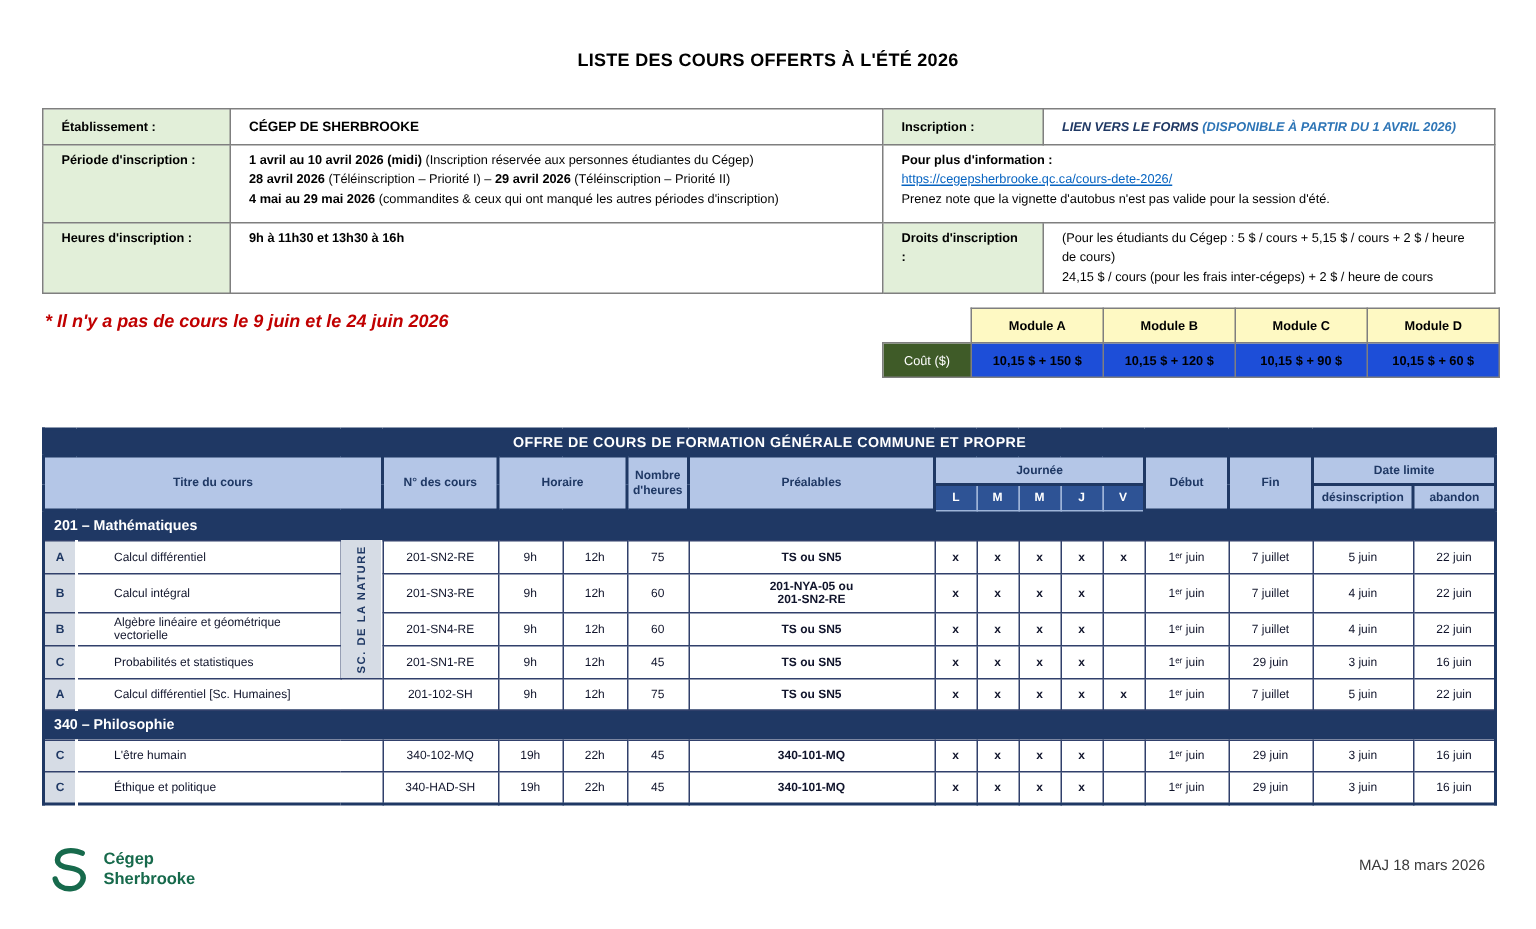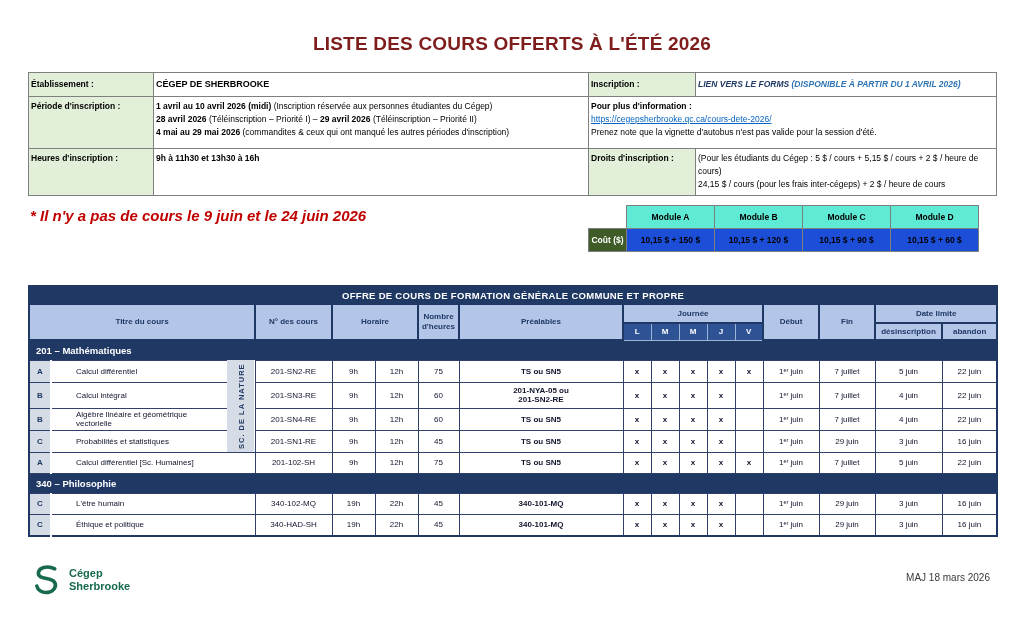--- a/index.html
+++ b/index.html
@@ -1,40 +1,40 @@
 <!DOCTYPE html>
 <html><head>
 <meta charset="utf-8">
 <style>
   * { margin:0; padding:0; box-sizing:border-box; }
   html,body { width:1024px; height:619px; background:#fff; font-family:"Liberation Sans", sans-serif; color:#000; }
   #page { position:relative; width:1024px; height:619px; overflow:hidden; background:#fff; }
 
   
   .page-title { position:absolute; top:33px; left:0; width:100%; text-align:center;
-    font-size:19px; font-weight:bold; letter-spacing:0.2px; color:#7f1d1d; }
+    font-size:12px; font-weight:bold; letter-spacing:0.2px; color:#000000; }
 
   
   .info-table { position:absolute; left:28px; top:72px; width:968px; border-collapse:collapse; table-layout:fixed; }
-  .info-table td { border:1px solid #7f7f7f; font-size:8.5px; vertical-align:top; padding:3px 2px; line-height:1.5; }
+  .info-table td { border:1px solid #7f7f7f; font-size:8.5px; vertical-align:top; padding:3px 12px; line-height:1.5; }
   .info-table .lbl { background:#e2efd9; font-weight:bold; vertical-align:top; }
   .info-table .mid { vertical-align:middle; }
   .forms-link { color:#1f3864; font-weight:bold; font-style:italic; }
   .forms-avail { color:#2e75b6; font-weight:bold; font-style:italic; }
   .url-link { color:#0563c1; text-decoration:underline; cursor:pointer; }
 
   
-  .red-note { position:absolute; left:30px; top:207px; font-size:15px; font-weight:bold; font-style:italic; color:#c00000;text-align:center; }
+  .red-note { position:absolute; left:30px; top:207px; font-size:12px; font-weight:bold; font-style:italic; color:#c00000;text-align:center; }
 
   
   .module-table { position:absolute; left:588px; top:205px; border-collapse:collapse; table-layout:fixed; }
   .module-table td { border:1px solid #7f7f7f; font-size:8.5px; text-align:center; height:23px; vertical-align:middle; }
   .module-table .corner { border:none; background:transparent; }
-  .module-table .mod-head { background:#5eead4; font-weight:bold; width:88px; }
-  .module-table .cost { background:#3f5b28; color:#fff; font-weight:bold; width:38px; }
+  .module-table .mod-head { background:#fef9c3; font-weight:bold; width:88px; }
+  .module-table .cost { background:#3f5b28; color:#fff; font-weight:normal; width:59px; }
   .module-table .val { background:#1d4ed8; font-weight:bold; }
 
   
   .main-table { position:absolute; left:28px; top:285px; width:968px; border-collapse:collapse; table-layout:fixed;
     border:2px solid #1f3864; }
   .main-table .bar td { background:#1f3864; color:#fff; font-weight:bold; font-size:9.5px; text-align:center; height:18px; letter-spacing:0.3px; }
   .main-table .section td { background:#1f3864; color:#fff; font-weight:bold; font-size:9.5px; text-align:left; padding-left:6px; height:20px; }
   .main-table th { background:#b4c6e7; color:#1f3864; font-size:8px; font-weight:bold; text-align:center;
     border:2px solid #1f3864; padding:1px 2px; line-height:1.25; }
   .main-table th.day { background:#2e5395; color:#fff; border:1px solid #9db4d8; border-top:2px solid #1f3864; font-size:8px; height:17px; }

